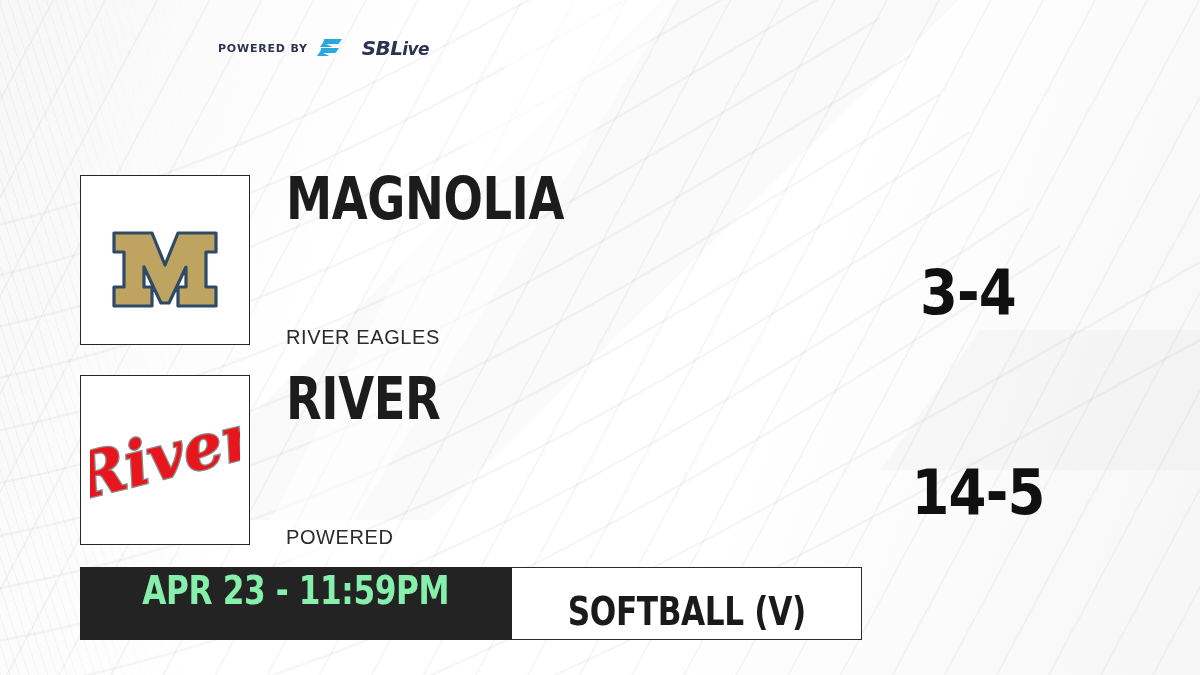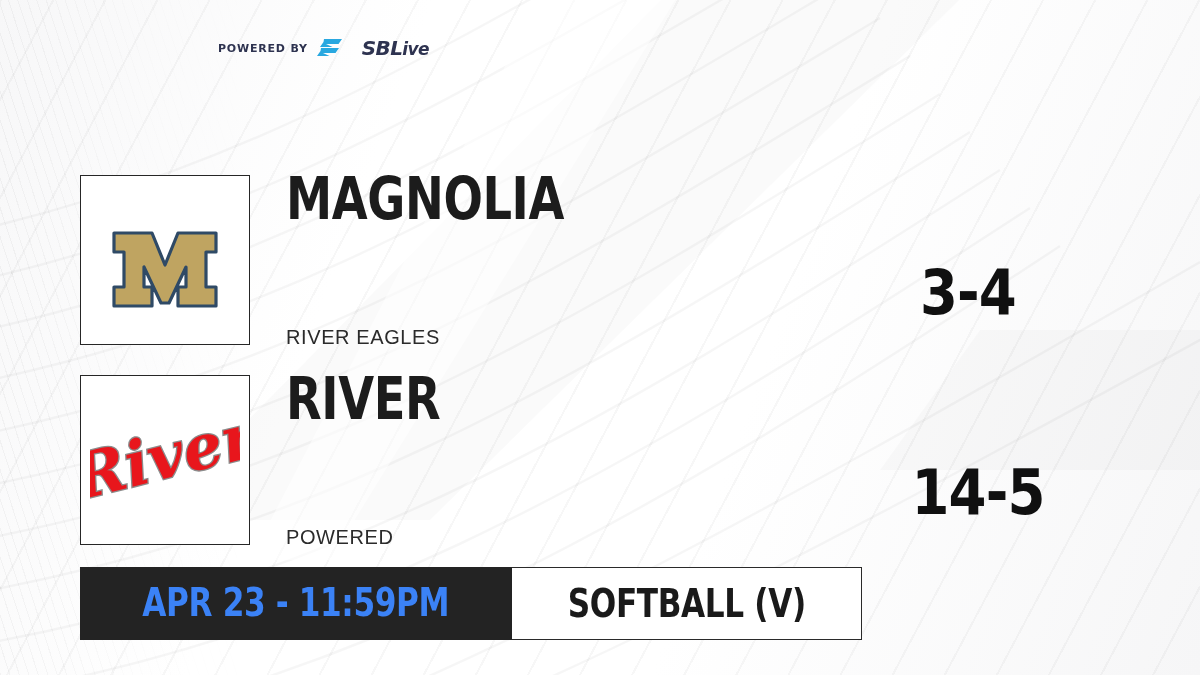--- a/index.html
+++ b/index.html
@@ -200,34 +200,34 @@
   .infobar {
     position: absolute;
     left: 80px;
     top: 567px;
     display: flex;
     align-items: stretch;
     height: 73px;
   }
   .infobar-date {
     background: #232323;
-    color: #3b82f6;
-    display: flex;
-    align-items: flex-end;
-    padding: 18px 24px;
+    color: #86efac;
+    display: flex;
+    align-items: flex-start;
+    padding: 4px 24px;
     box-sizing: border-box;
   }
   .infobar-sport {
     background: #ffffff;
     color: #1a1a1a;
     border: 1.5px solid #2a2a2a;
     border-left: none;
     display: flex;
-    align-items: center;
-    padding: 0 26px;
+    align-items: flex-end;
+    padding: 8px 26px;
     box-sizing: border-box;
   }
   .infobar-text {
     font-family: "DejaVu Sans", sans-serif;
     font-weight: 700;
     font-size: 39px;
     line-height: 1;
     letter-spacing: -0.5px;
     transform: scaleX(0.80);
     transform-origin: center;

